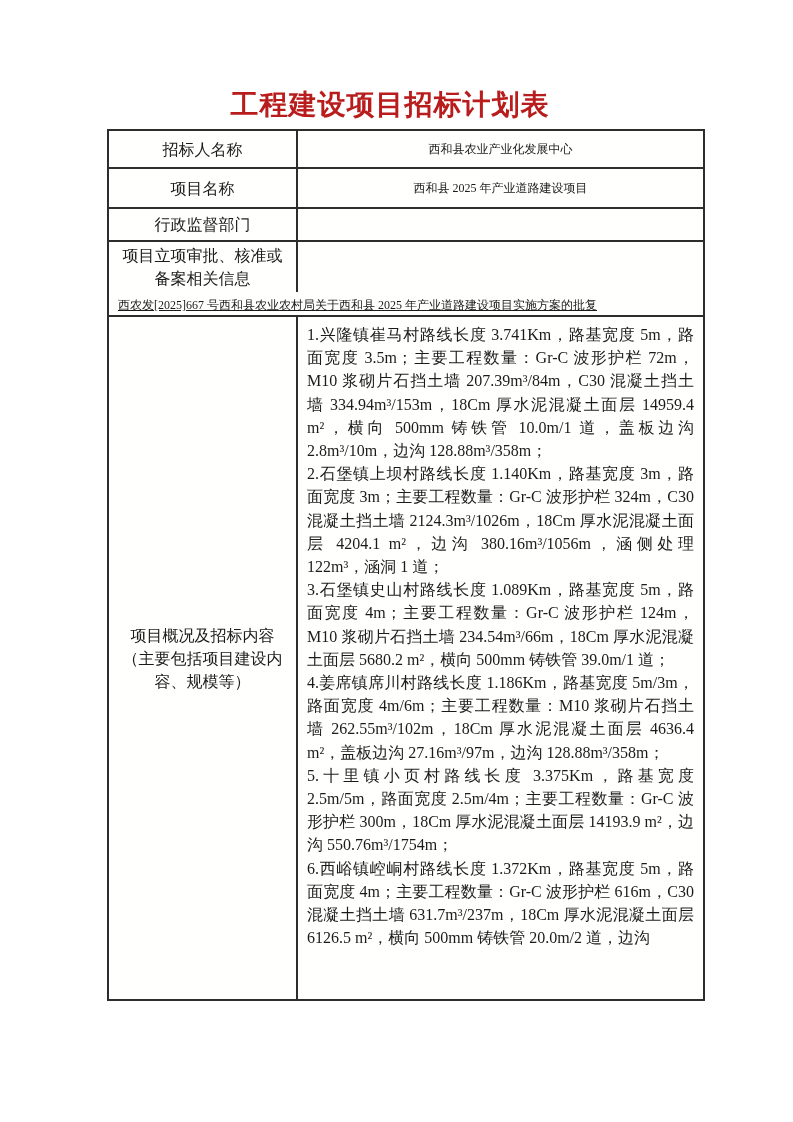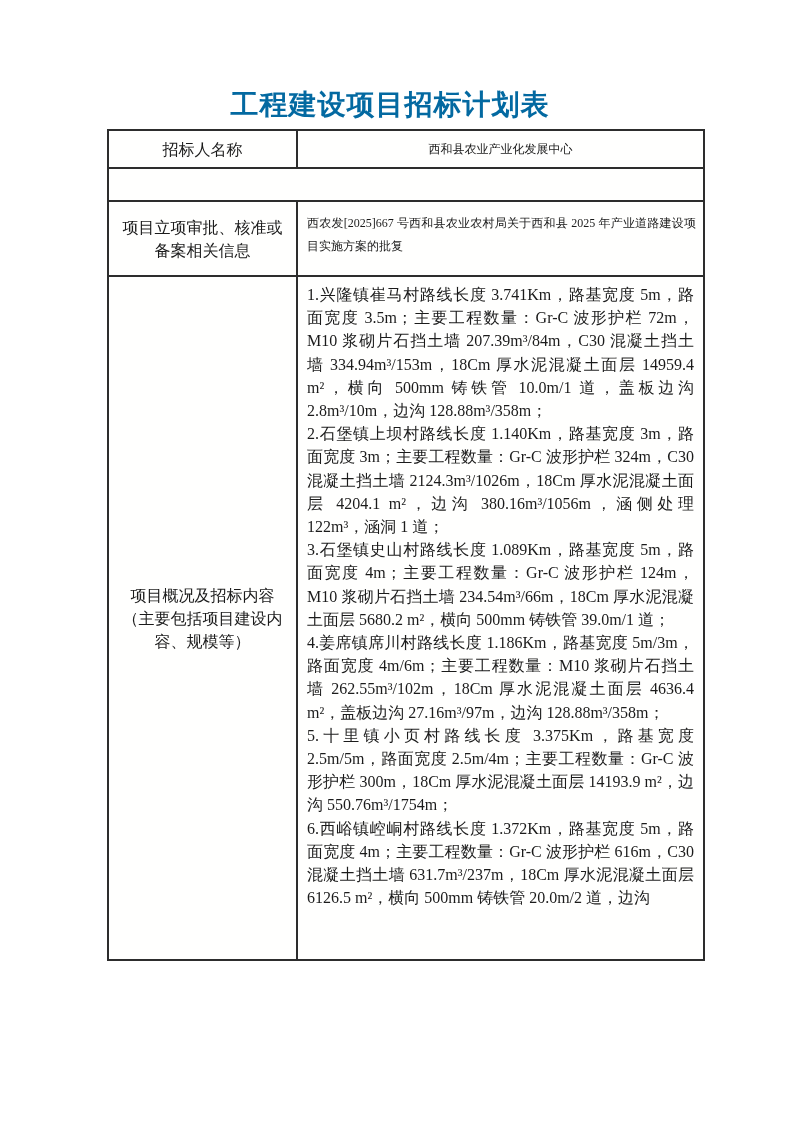--- a/index.html
+++ b/index.html
@@ -17,41 +17,41 @@
   }
   .doc-title {
     position: absolute;
     top: 86px;
     left: 0;
     width: 780px;
     text-align: center;
     font-size: 28px;
     font-weight: bold;
     letter-spacing: 1px;
-    color: #0369a1;
+    color: #b91c1c;
   }
   .tender-table {
     position: absolute;
     left: 107px;
     top: 129px;
     width: 598px;
     border: 2px solid #2d2d2d;
     box-sizing: border-box;
     background: #fffffe;
   }
   .trow {
     display: flex;
     box-sizing: border-box;
     border-bottom: 2px solid #2d2d2d;
   }
   .trow:last-child { border-bottom: none; }
   .r1 { height: 38px; }
   .r2 { height: 40px; }
   .r3 { height: 33px; }
-  .r4 { height: 75px; }
+  .r4 { height: 75px; flex-direction: column; }
   .r5 { height: 682px; }
   .cell-label {
     width: 189px;
     box-sizing: border-box;
     border-right: 2px solid #2d2d2d;
     display: flex;
     align-items: center;
     justify-content: center;
     text-align: center;
     font-size: 16px;
@@ -68,20 +68,21 @@
     text-align: center;
     font-size: 12px;
     line-height: 23px;
     padding: 2px 6px;
     color: #1b1b1b;
   }
   .cell-value.left {
     justify-content: flex-start;
     text-align: justify;
     padding: 2px 7px 10px 9px;
+    text-decoration: underline;
   }
   .cell-content {
     flex: 1;
     box-sizing: border-box;
     font-size: 16px;
     line-height: 23.2px;
     text-align: justify;
     padding: 6px 9px 0 9px;
     color: #1b1b1b;
   }
@@ -92,22 +93,27 @@
 
 <div class="doc-title">工程建设项目招标计划表</div>
 
 <div class="tender-table">
 
   <div class="trow r1">
     <div class="cell-label">招标人名称</div>
     <div class="cell-value">西和县农业产业化发展中心</div>
   </div>
 
+  <div class="trow r2">
+    <div class="cell-label">项目名称</div>
+    <div class="cell-value">西和县 2025 年产业道路建设项目</div>
+  </div>
 
   <div class="trow r3">
+    <div class="cell-label">行政监督部门</div>
   </div>
 
   <div class="trow r4">
     <div class="cell-label">项目立项审批、核准或备案相关信息</div>
     <div class="cell-value left">西农发[2025]667 号西和县农业农村局关于西和县 2025 年产业道路建设项目实施方案的批复</div>
   </div>
 
   <div class="trow r5">
     <div class="cell-label">项目概况及招标内容（主要包括项目建设内容、规模等）</div>
     <div class="cell-content">

